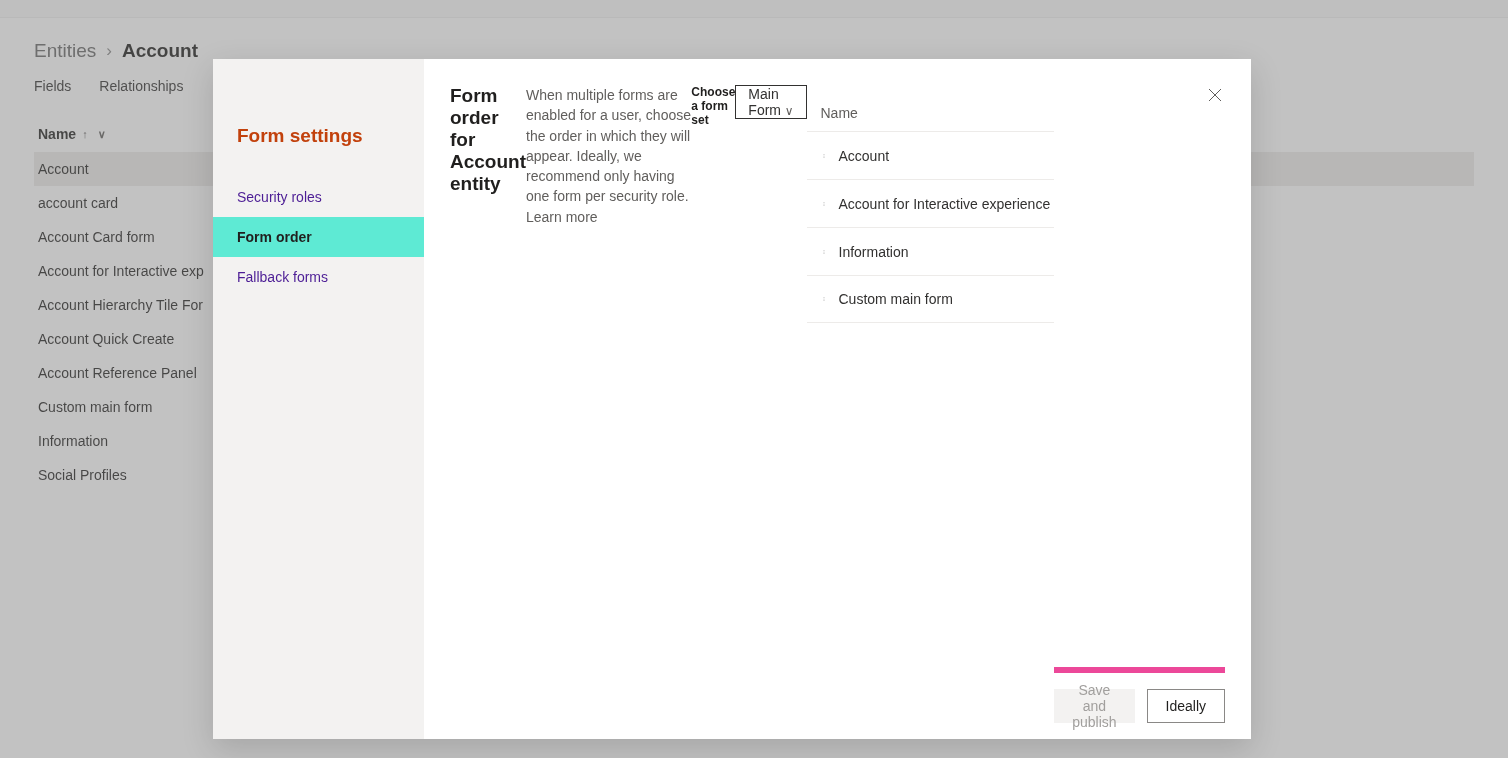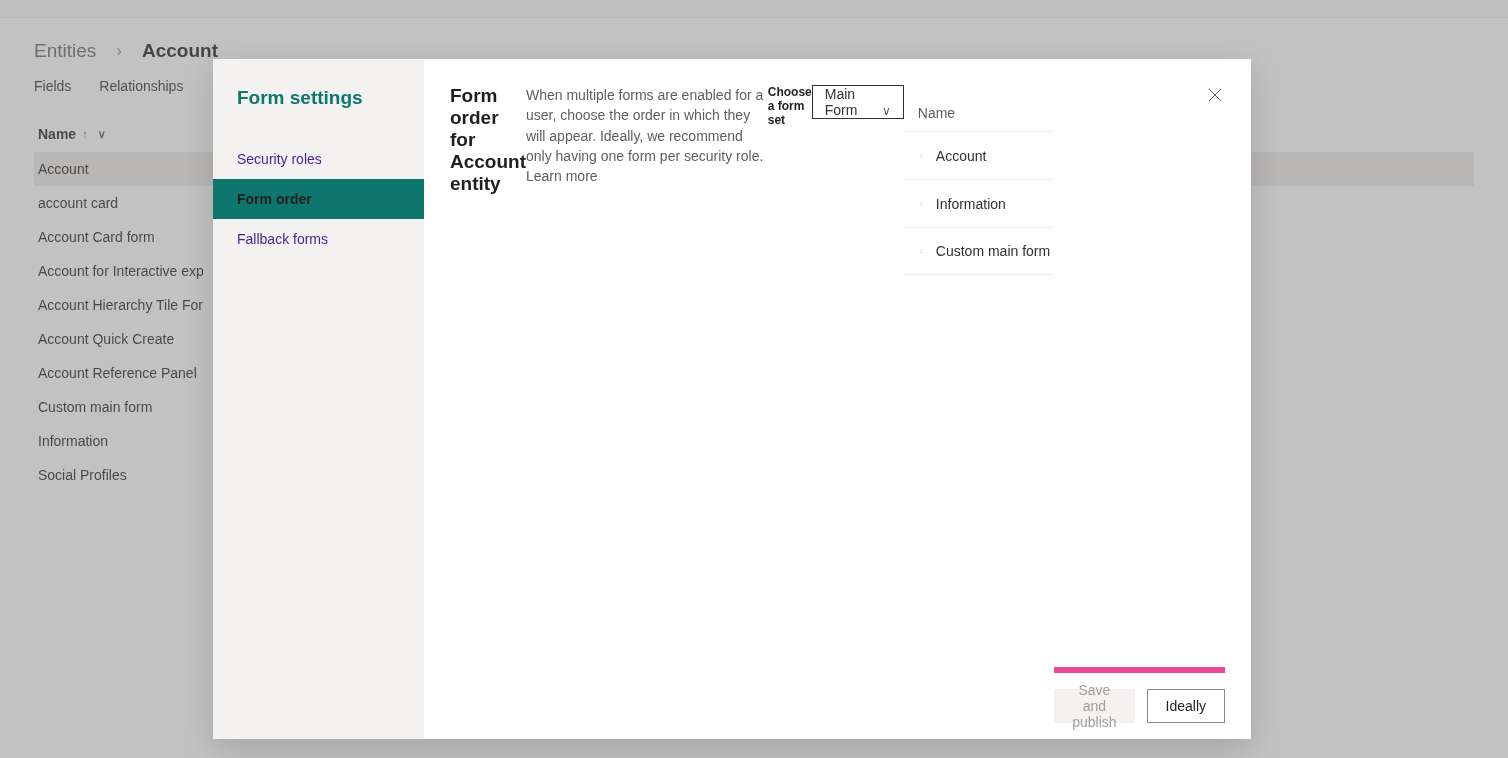--- a/index.html
+++ b/index.html
@@ -22,21 +22,21 @@
       height: 18px;
       background: #fafafa;
       border-bottom: 1px solid #eee;
     }
     .bg-content {
       padding: 0 34px;
     }
     .breadcrumb {
       display: flex;
       align-items: center;
-      gap: 20px;
+      gap: 10px;
       padding-top: 22px;
       padding-bottom: 16px;
       font-size: 19px;
     }
     .breadcrumb .crumb-parent { color: #666; }
     .breadcrumb .crumb-sep { color: #888; font-size: 17px; }
     .breadcrumb .crumb-current { font-weight: 600; color: #1b1a19; }
 
     .bg-tabs {
       display: flex;
@@ -81,32 +81,33 @@
       box-shadow: 0 10px 30px rgba(0,0,0,0.15);
     }
     .dialog-side {
       width: 211px;
       background: #f3f2f1;
       padding-top: 28px;
     }
     .dialog-side-title {
       font-size: 19px;
       font-weight: 600;
-      color: #0f766e;
+      color: #c2410c;
       padding: 0 24px;
+      margin-top: 38px;
     }
     .side-nav { margin-top: 30px; }
     .side-nav-item {
       font-size: 14px;
       color: #4c1d95;
       padding: 12px 24px;
       cursor: pointer;
     }
     .side-nav-item.active {
-      background: #0f766e;
+      background: #5eead4;
       font-weight: 600;
       color: #201f1e;
     }
 
     .dialog-main {
       flex: 1;
       display: flex;
       flex-direction: row;
       position: relative;
       padding: 26px 26px 16px 26px;
@@ -291,20 +292,33 @@
               <svg width="8" height="14" viewBox="0 0 8 14">
                 <circle cx="2" cy="2" r="1" fill="currentColor"></circle>
                 <circle cx="6" cy="2" r="1" fill="currentColor"></circle>
                 <circle cx="2" cy="7" r="1" fill="currentColor"></circle>
                 <circle cx="6" cy="7" r="1" fill="currentColor"></circle>
                 <circle cx="2" cy="12" r="1" fill="currentColor"></circle>
                 <circle cx="6" cy="12" r="1" fill="currentColor"></circle>
               </svg>
             </span>
             <span>Account</span>
+          </div>
+          <div class="forms-row">
+            <span class="drag-handle">
+              <svg width="8" height="14" viewBox="0 0 8 14">
+                <circle cx="2" cy="2" r="1" fill="currentColor"></circle>
+                <circle cx="6" cy="2" r="1" fill="currentColor"></circle>
+                <circle cx="2" cy="7" r="1" fill="currentColor"></circle>
+                <circle cx="6" cy="7" r="1" fill="currentColor"></circle>
+                <circle cx="2" cy="12" r="1" fill="currentColor"></circle>
+                <circle cx="6" cy="12" r="1" fill="currentColor"></circle>
+              </svg>
+            </span>
+            <span>Account for Interactive experience</span>
           </div>
           <div class="forms-row">
             <span class="drag-handle">
               <svg width="8" height="14" viewBox="0 0 8 14">
                 <circle cx="2" cy="2" r="1" fill="currentColor"></circle>
                 <circle cx="6" cy="2" r="1" fill="currentColor"></circle>
                 <circle cx="2" cy="7" r="1" fill="currentColor"></circle>
                 <circle cx="6" cy="7" r="1" fill="currentColor"></circle>
                 <circle cx="2" cy="12" r="1" fill="currentColor"></circle>
                 <circle cx="6" cy="12" r="1" fill="currentColor"></circle>

